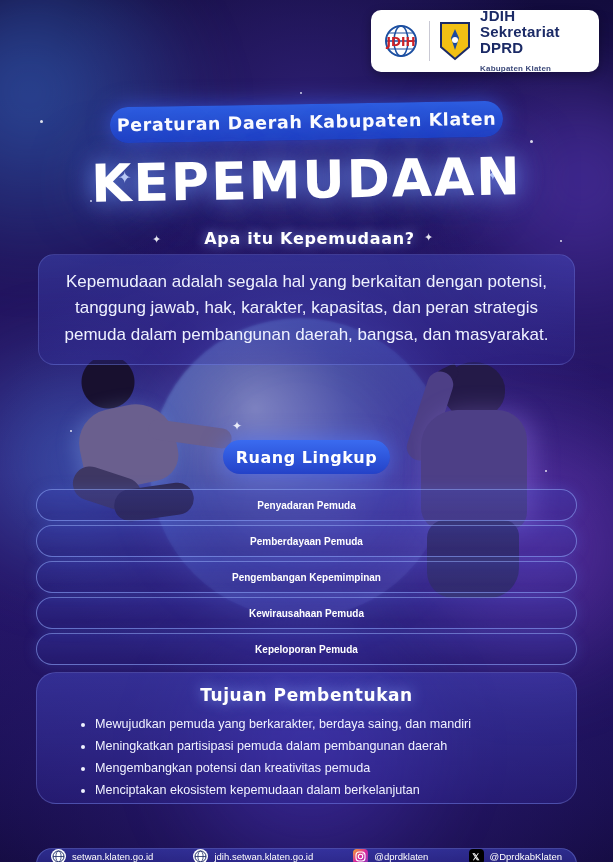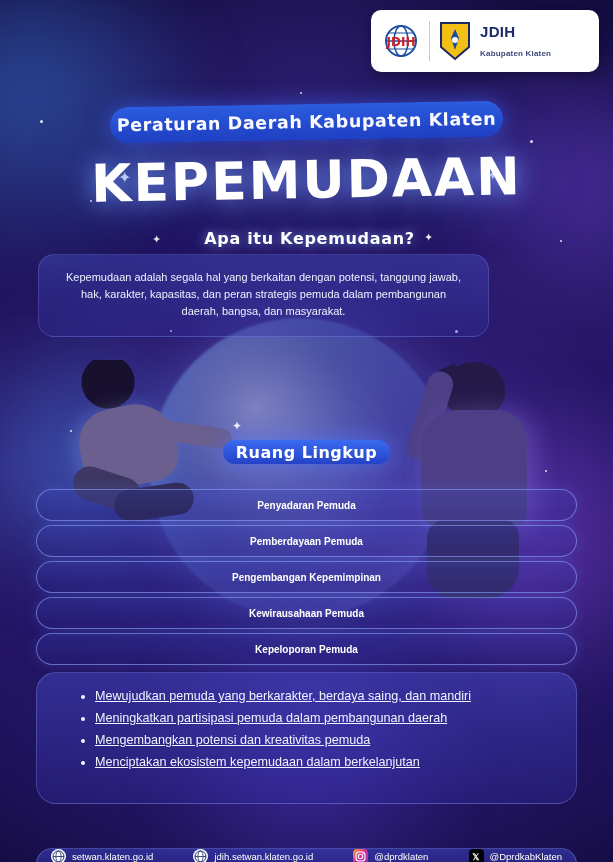--- a/index.html
+++ b/index.html
@@ -199,37 +199,37 @@
     font-size: 16px;
     font-weight: bold;
     letter-spacing: .7px;
     font-family: "DejaVu Sans", sans-serif;
     text-shadow: 0 0 12px rgba(140,170,255,.8);
   }
 
   .intro-box {
     position: absolute;
     left: 38px; top: 254px;
-    width: 451px;
+    width: 537px;
     padding: 14px 24px 16px;
     box-sizing: border-box;
     border-radius: 16px;
     background: linear-gradient(180deg, rgba(70,80,200,.42), rgba(50,45,160,.30));
     border: 1px solid rgba(150,170,255,.22);
     color: #eef1ff;
-    font-size: 11px;
+    font-size: 17px;
     line-height: 1.55;
     text-align: center;
   }
 
   
   .scope-pill {
     position: absolute;
     left: 223px; top: 440px;
-    width: 167px; height: 24px;
+    width: 167px; height: 34px;
     border-radius: 18px;
     background: linear-gradient(180deg,#3a6bf0,#2442c8);
     box-shadow: 0 0 22px rgba(80,120,255,.65);
     display: flex; align-items: center; justify-content: center;
   }
   .scope-pill span {
     color: #fff; font-size: 16px; font-weight: bold; letter-spacing: .5px;
     font-family: "DejaVu Sans", sans-serif;
   }
   .scope-list {
@@ -273,21 +273,20 @@
     font-family: "DejaVu Sans", sans-serif;
     text-shadow: 0 0 14px rgba(140,170,255,.85);
     margin-bottom: 8px;
   }
   .goal-list {
     margin: 0;
     padding-left: 30px;
     color: #f0f2ff;
     font-size: 12.6px;
     line-height: 1.75;
-    text-decoration: underline;
   }
   .goal-list li { margin: 0; }
 
   
   .footer {
     position: absolute;
     left: 36px; top: 848px;
     width: 541px; height: 32px;
     border-radius: 16px;
     background: linear-gradient(180deg, rgba(62,70,195,.55), rgba(42,38,150,.5));
@@ -376,20 +375,21 @@
     <span class="logo-sep"></span>
     <span class="logo-crest">
       <svg width="34" height="42" viewBox="0 0 34 42">
         <path d="M3 3 H31 V27 L17 39 L3 27 Z" fill="#f2c014" stroke="#1b2a66" stroke-width="2"></path>
         <path d="M17 9 L21 18 L17 30 L13 18 Z" fill="#1b4aa0"></path>
         <circle cx="17" cy="20" r="3" fill="#ffffff"></circle>
       </svg>
     </span>
     <span class="logo-text">
       <div class="l1">JDIH</div>
+      <div class="l2">Sekretariat DPRD</div>
       <div class="l3">Kabupaten Klaten</div>
     </span>
   </div>
 
   <div class="title-pill">
     <span>Peraturan Daerah Kabupaten Klaten</span>
   </div>
   <div class="main-title">KEPEMUDAAN</div>
   <div class="subtitle">Apa itu Kepemudaan?</div>
 
@@ -402,20 +402,21 @@
   </div>
   <div class="scope-list">
     <div class="scope-item">Penyadaran Pemuda</div>
     <div class="scope-item">Pemberdayaan Pemuda</div>
     <div class="scope-item">Pengembangan Kepemimpinan</div>
     <div class="scope-item">Kewirausahaan Pemuda</div>
     <div class="scope-item">Kepeloporan Pemuda</div>
   </div>
 
   <div class="goal-box">
+    <div class="goal-title">Tujuan Pembentukan</div>
     <ul class="goal-list">
       <li>Mewujudkan pemuda yang berkarakter, berdaya saing, dan mandiri</li>
       <li>Meningkatkan partisipasi pemuda dalam pembangunan daerah</li>
       <li>Mengembangkan potensi dan kreativitas pemuda</li>
       <li>Menciptakan ekosistem kepemudaan dalam berkelanjutan</li>
     </ul>
   </div>
 
   <div class="footer">
     <span class="f-item">

